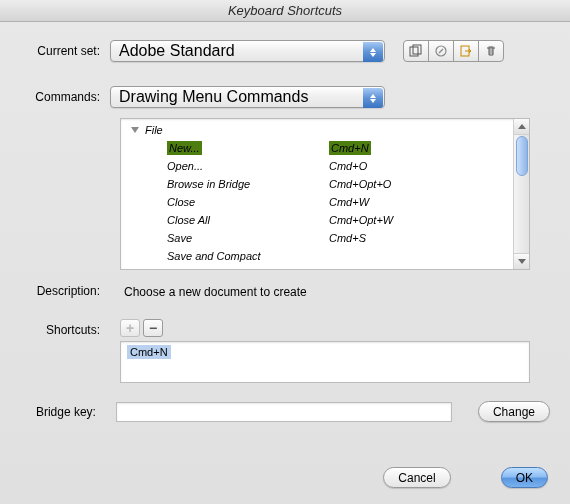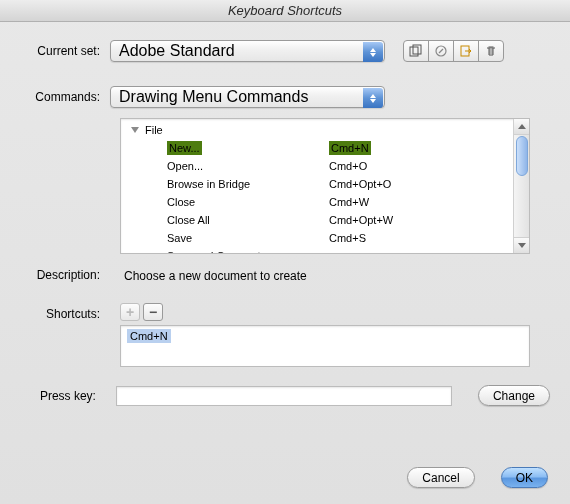--- a/index.html
+++ b/index.html
@@ -68,27 +68,28 @@
     display: flex; align-items: center; justify-content: center;
     margin-left: -1px;
   }
   .icon-btn:first-child { border-radius: 4px 0 0 4px; margin-left: 0; }
   .icon-btn:last-child  { border-radius: 0 4px 4px 0; }
   .icon-btn svg { width: 14px; height: 14px; }
 
   .commands-box {
     margin-left: 98px;
     width: 410px;
-    height: 136px;
+    height: 152px;
     border: 1px solid #bcbcbc;
     background: #fff;
     box-shadow: inset 0 1px 2px rgba(0,0,0,0.1);
     position: relative;
     overflow: hidden;
     margin-top: 4px;
+    font-style: italic;
   }
   .tree-row { display: flex; align-items: center; height: 18px; font-size: 11px; }
   .disclosure {
     width: 0; height: 0;
     border-left: 4px solid transparent;
     border-right: 4px solid transparent;
     border-top: 6px solid #8a8a8a;
     margin-left: 10px;
   }
   .tree-label { padding-left: 6px; }
@@ -180,20 +181,21 @@
   }
   .aqua-btn.default {
     background: linear-gradient(to bottom, #bfe0ff 0%, #8dbef4 45%, #5c98e0 55%, #79b2ef 100%);
     border-color: #4a7ab8;
   }
   .footer {
     position: absolute;
     bottom: 16px;
     right: 22px;
     display: flex;
+    gap: 24px;
   }
 </style>
 </head>
 <body>
 
 <div class="titlebar">Keyboard Shortcuts</div>
 
 <div class="content">
 
   <div class="row">
@@ -295,21 +297,21 @@
     <div style="margin-left:10px; display:flex;">
       <div class="pm-btn disabled">+</div>
       <div class="pm-btn">−</div>
     </div>
   </div>
   <div class="shortcuts-box">
     <span class="shortcut-chip">Cmd+N</span>
   </div>
 
   <div class="presskey-row">
-    <div class="row-label" style="width:88px;">Press key:</div>
+    <div class="row-label" style="width:88px;">Bridge key:</div>
     <input class="text-input" style="margin-left: 10px;" value="">
     <div class="aqua-btn">Change</div>
   </div>
 
 </div>
 
 <div class="footer">
   <div class="aqua-btn">Cancel</div>
   <div class="aqua-btn default">OK</div>
 </div>

